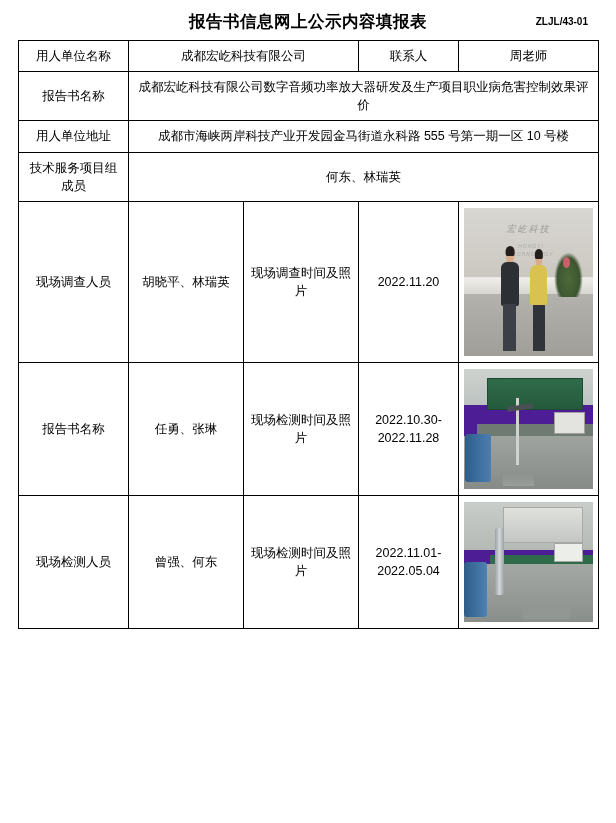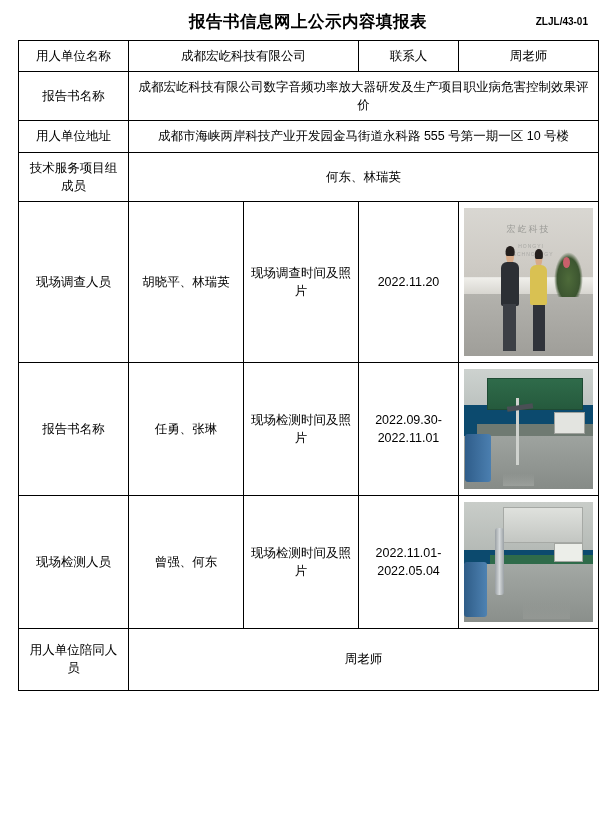--- a/index.html
+++ b/index.html
@@ -63,21 +63,22 @@
 
   .photo-cell {
     padding: 4px;
   }
   .photo {
     position: relative;
     width: 100%;
     height: 100%;
     min-height: 120px;
     overflow: hidden;
-    background: #0c4a6e;
+    background: #4c1d95;
+    font-style: italic;
   }
 
   
   .ph1 { height: 148px; }
   .ph1 .wall {
     position: absolute; left: 0; top: 0; width: 100%; height: 58%;
     background: linear-gradient(180deg,#d9d7d2 0%,#cfccc6 60%,#c6c3bd 100%);
   }
   .ph1 .logo {
     position: absolute; left: 50%; top: 10%;
@@ -283,21 +284,21 @@
                 <div class="legs"></div>
             </div>
           </div>
         </td>
       </tr>
 
       <tr>
         <td style="height:128px">报告书名称</td>
         <td>任勇、张琳</td>
         <td>现场检测时间及照片</td>
-        <td>2022.09.30-2022.11.01</td>
+        <td>2022.10.30-2022.11.28</td>
         <td class="photo-cell">
           <div class="photo ph2">
             <div class="top"></div>
             <div class="green"></div>
             <div class="bench"></div>
             <div class="floor"></div>
             <div class="barrel"></div>
             <div class="stand"></div>
             <div class="pipe"></div>
             <div class="device"></div>
@@ -318,20 +319,16 @@
             <div class="benchtop"></div>
             <div class="floor"></div>
             <div class="barrel"></div>
             <div class="cyl"></div>
             <div class="box"></div>
             <div class="legs"></div>
           </div>
         </td>
       </tr>
 
-      <tr>
-        <td style="height:62px">用人单位陪同人员</td>
-        <td colspan="4">周老师</td>
-      </tr>
 
     </tbody>
   </table>
 </div>
 
 </body></html>

